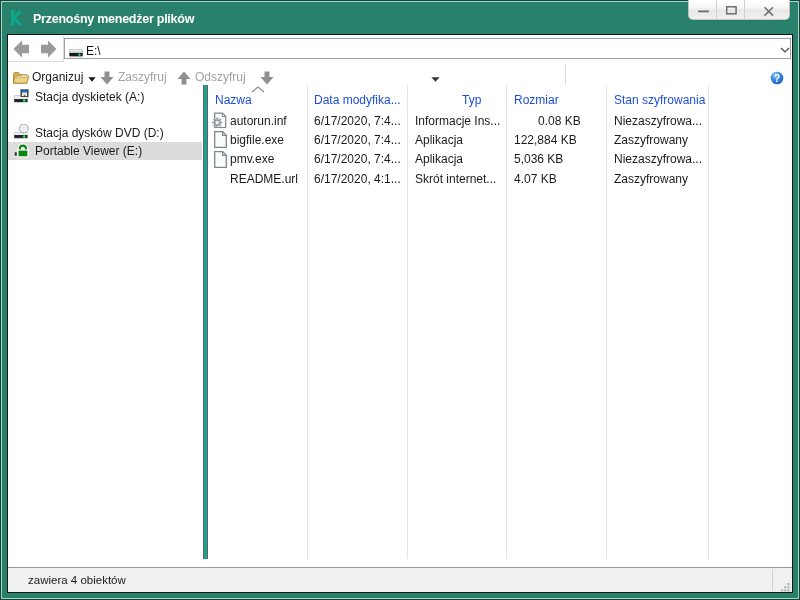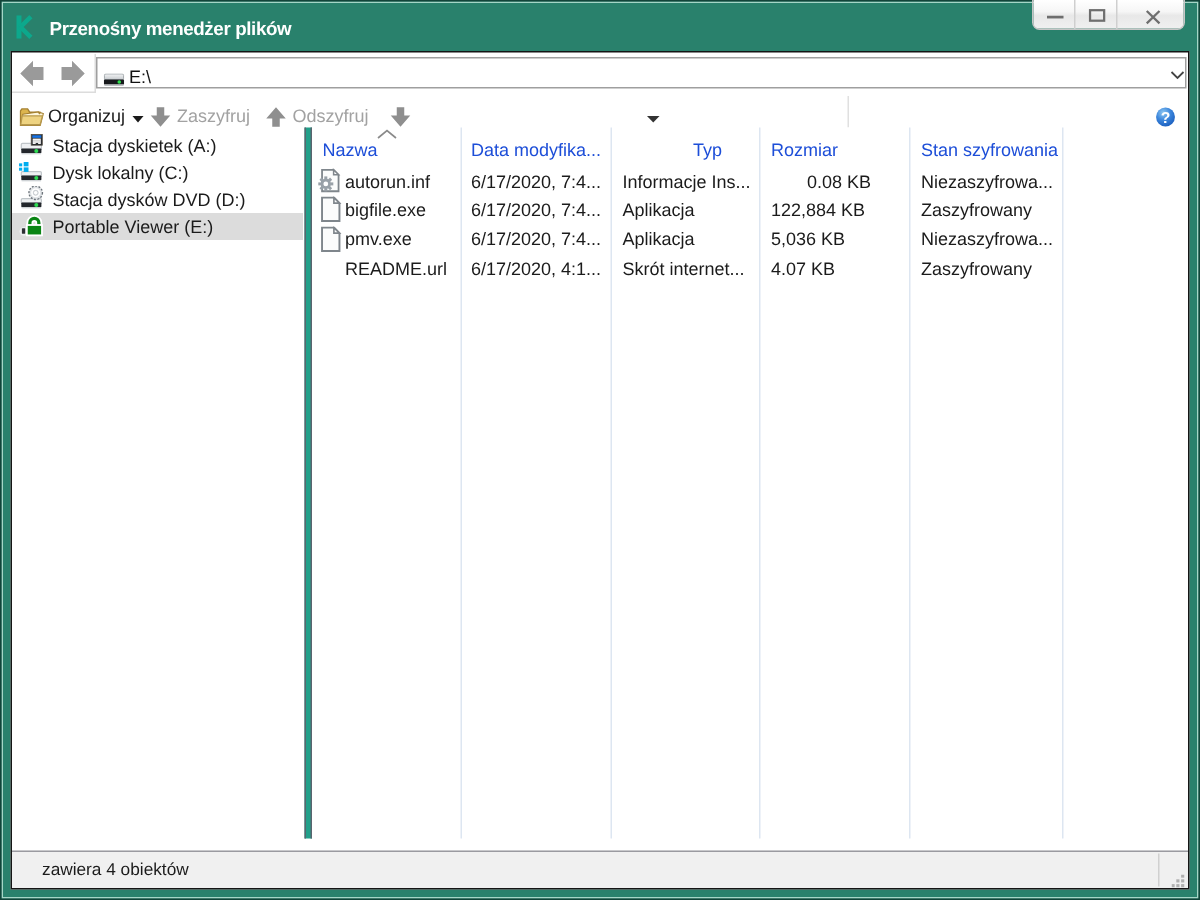--- a/index.html
+++ b/index.html
@@ -128,33 +128,20 @@
             <rect x="2.4" y="14" width="13" height="0.9" fill="#cfd3d6"></rect>
             <circle cx="12.2" cy="12.6" r="1.35" fill="#2edb52"></circle>
             <rect x="8.8" y="1.6" width="7.4" height="7.2" fill="#2a2d31" stroke="#514a40" stroke-width="0.5"></rect>
             <rect x="9.5" y="2.2" width="6" height="1.7" fill="#1673e6"></rect>
             <rect x="9.8" y="4.4" width="5.4" height="3.6" fill="#f5f5f5"></rect>
             <rect x="10.1" y="5.3" width="4.8" height="0.5" fill="#c9c9c9"></rect>
             <rect x="10.1" y="6.4" width="4.8" height="0.5" fill="#c9c9c9"></rect>
             <rect x="11.8" y="7.3" width="1.6" height="0.9" fill="#2a2d31"></rect>
           </svg>
           <div class="dtxt">Stacja dyskietek (A:)</div>
-        </div>
-        <div class="drow" style="top:21px;">
-          <svg class="abs" style="left:4px;top:0px;" width="20" height="20" viewBox="0 0 20 20">
-            <rect x="2.2" y="8.4" width="13.4" height="3" rx="0.8" fill="#eef0f2" stroke="#c0c5c9" stroke-width="0.8"></rect>
-            <rect x="2.2" y="11" width="13.4" height="3.2" rx="0.5" fill="#23272c"></rect>
-            <rect x="2.4" y="14" width="13" height="0.9" fill="#cfd3d6"></rect>
-            <circle cx="12.2" cy="12.6" r="1.35" fill="#2edb52"></circle>
-            <rect x="0.7" y="2.9" width="2.1" height="2" fill="#00adef"></rect>
-            <rect x="3.8" y="2" width="3.2" height="2.9" fill="#00adef"></rect>
-            <rect x="0.7" y="5.8" width="2.1" height="2" fill="#00adef"></rect>
-            <rect x="3.8" y="5.6" width="3.2" height="3" fill="#00adef"></rect>
-          </svg>
-          <div class="dtxt">Dysk lokalny (C:)</div>
         </div>
         <div class="drow dsel" style="top:57px;">
           <svg class="abs" style="left:4px;top:0px;" width="22" height="20" viewBox="0 0 22 20">
             <circle cx="3.9" cy="12.2" r="2.9" fill="#eceef0"></circle>
             <rect x="2.6" y="10.2" width="2.2" height="3.6" rx="0.3" fill="#2c2f33"></rect>
             <path d="M7.9 9 L7.9 6.6 A3 3 0 0 1 13.9 6.6 L13.9 9" fill="none" stroke="#ffffff" stroke-width="4.6"></path>
             <path d="M7.9 9 L7.9 6.6 A3 3 0 0 1 13.9 6.6 L13.9 9" fill="none" stroke="#0a8514" stroke-width="2.2"></path>
             <rect x="5.9" y="8" width="10.1" height="6.9" fill="#0a8514" stroke="#ffffff" stroke-width="1.2"></rect>
           </svg>
           <div class="dtxt">Portable Viewer (E:)</div>

